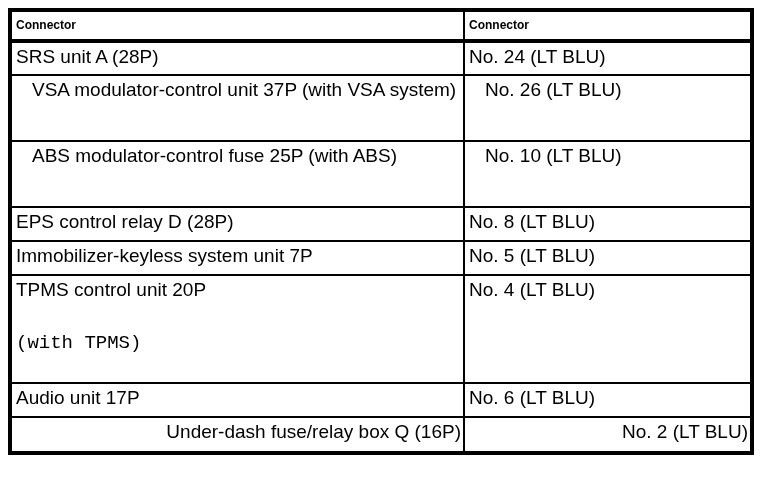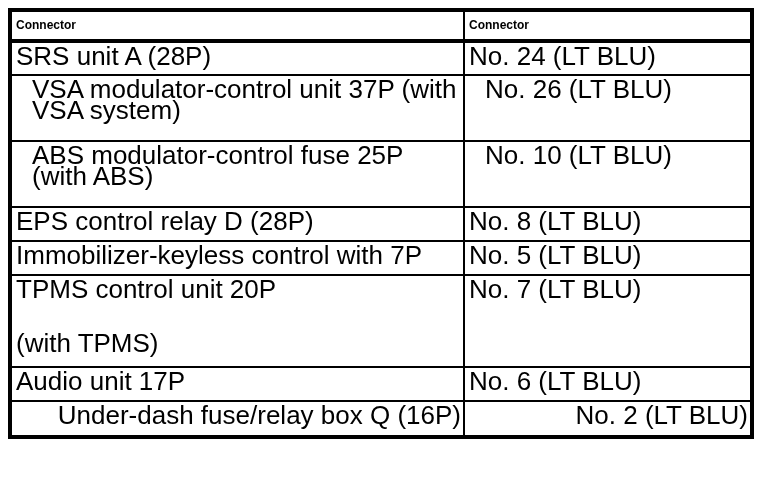--- a/index.html
+++ b/index.html
@@ -20,41 +20,41 @@
   table.conn-table {
     width: 100%;
     border-collapse: collapse;
     table-layout: fixed;
   }
   table.conn-table col.col-connector { width: 452px; }
   table.conn-table col.col-terminal  { width: auto; }
   th, td {
     border: 2px solid #000000;
     vertical-align: top;
-    font-size: 26px;
+    font-size: 19px;
     line-height: 21px;
     padding: 3px 2px 2px 4px;
     overflow: hidden;
   }
   th:first-child, td:first-child { border-left: none; }
   th:last-child,  td:last-child  { border-right: none; }
   thead th { border-top: none; border-bottom: 4px solid #000000; }
   tbody tr:last-child td { border-bottom: none; text-align: right; }
   thead th {
     font-weight: bold;
     font-size: 12px;
     text-align: left;
     vertical-align: middle;
     height: 29px;
     padding: 2px 4px;
   }
   tr.single td { height: 34px; }
   tr.double td { height: 66px; padding-left: 20px; }
-  tr.tall   td { height: 92px; }
-  .connector-secondary { display: block; margin-top: 33px; }
+  tr.tall   td { height: 108px; }
+  .connector-secondary { display: block; margin-top: 33px; font-family: Liberation Mono, monospace; }
 </style>
 </head>
 <body>
 
 <div class="table-wrap">
   <table class="conn-table">
     <colgroup>
       <col class="col-connector">
       <col class="col-terminal">
     </colgroup>
@@ -96,34 +96,34 @@
     <td>
       <span>EPS control relay D (28P)</span>
       
     </td>
     <td>
       <span>No. 8 (LT BLU)</span>
     </td>
   </tr>
         <tr class="single">
     <td>
-      <span>Immobilizer-keyless control with 7P</span>
+      <span>Immobilizer-keyless system unit 7P</span>
       
     </td>
     <td>
       <span>No. 5 (LT BLU)</span>
     </td>
   </tr>
         <tr class="tall">
     <td>
       <span>TPMS control unit 20P</span>
       <span class="connector-secondary">(with TPMS)</span>
     </td>
     <td>
-      <span>No. 7 (LT BLU)</span>
+      <span>No. 4 (LT BLU)</span>
     </td>
   </tr>
         <tr class="single">
     <td>
       <span>Audio unit 17P</span>
       
     </td>
     <td>
       <span>No. 6 (LT BLU)</span>
     </td>

